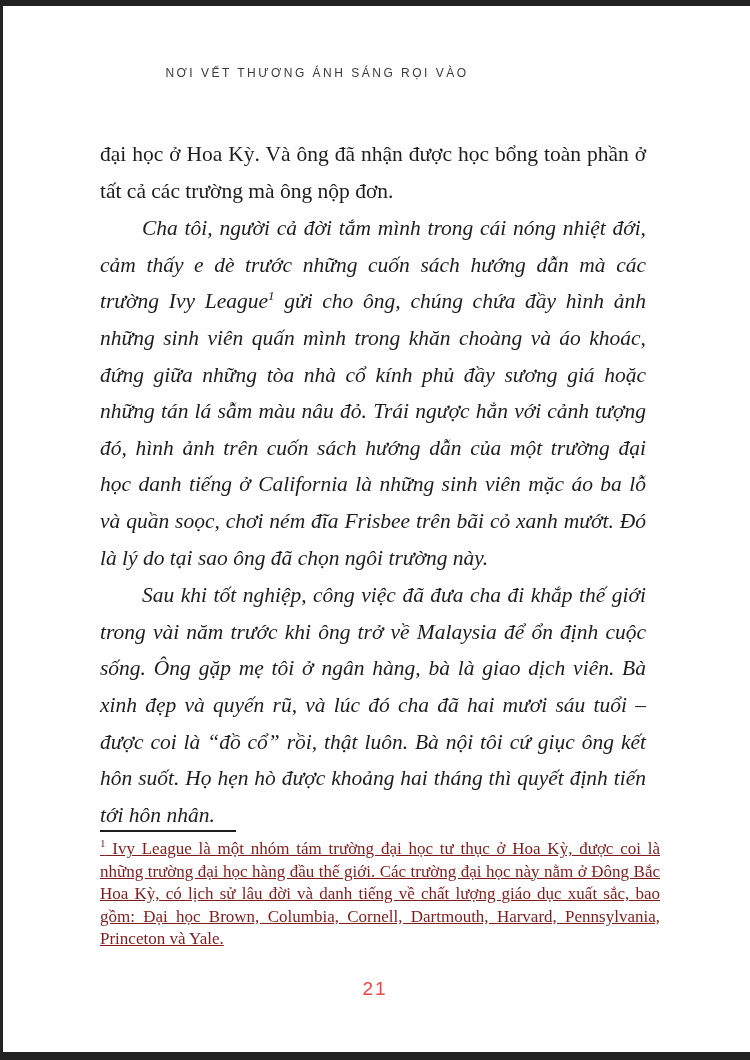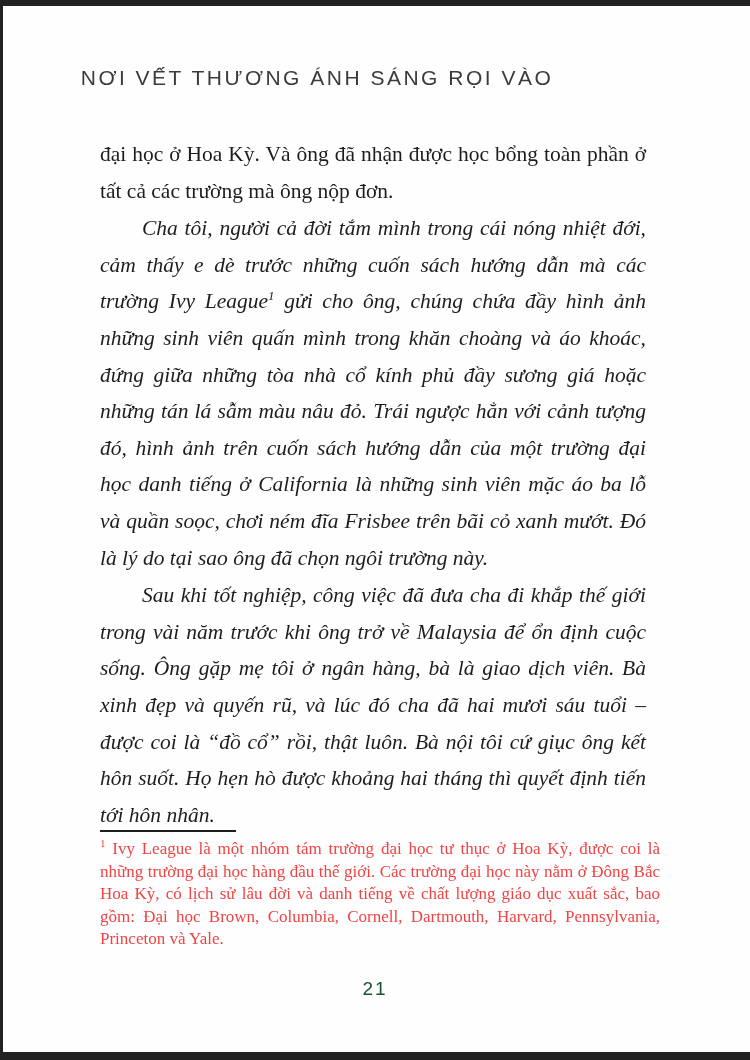--- a/index.html
+++ b/index.html
@@ -36,21 +36,21 @@
     background: #222222;
   }
   
   .running-header {
     position: absolute;
     top: 66px;
     left: 0;
     width: 634px;
     text-align: center;
     font-family: "Liberation Sans", "DejaVu Sans", sans-serif;
-    font-size: 21px;
+    font-size: 12px;
     font-weight: 400;
     letter-spacing: 2.5px;
     color: #3b3b3b;
   }
   
   .body-text {
     position: absolute;
     top: 136px;
     left: 100px;
     width: 558px;
@@ -81,38 +81,39 @@
     border-top: 2px solid #1d1d1d;
   }
   .footnote {
     position: absolute;
     top: 838px;
     left: 100px;
     width: 560px;
     font-size: 17px;
     line-height: 22.6px;
     text-align: justify;
-    color: #ef4444;
+    color: #7f1d1d;
+    text-decoration: underline;
   }
   .footnote sup.fn-marker {
     font-size: 11px;
     vertical-align: super;
     line-height: 0;
   }
   
   .page-number {
     position: absolute;
     top: 978px;
     left: 0;
     width: 750px;
     text-align: center;
     font-family: "Liberation Sans", "DejaVu Sans", sans-serif;
     font-size: 19px;
     letter-spacing: 2px;
-    color: #14532d;
+    color: #ef4444;
   }
 </style>
 </head>
 <body>
 
 <div class="page">
 
   <div class="edge-top"></div>
   <div class="edge-left"></div>
   <div class="edge-bottom"></div>

